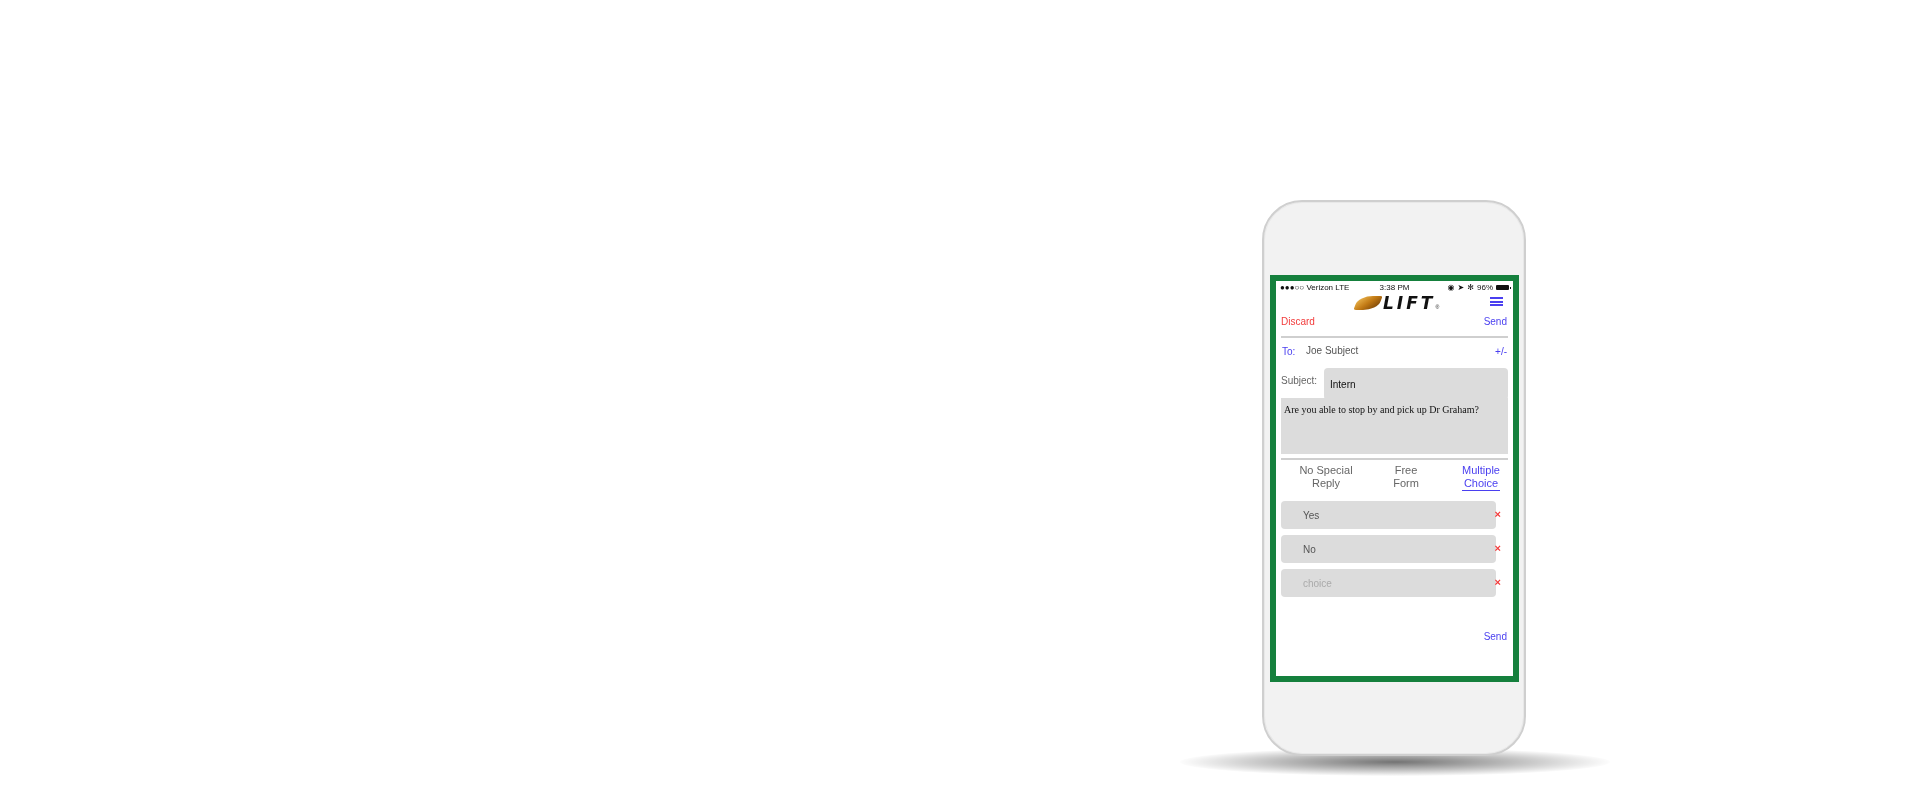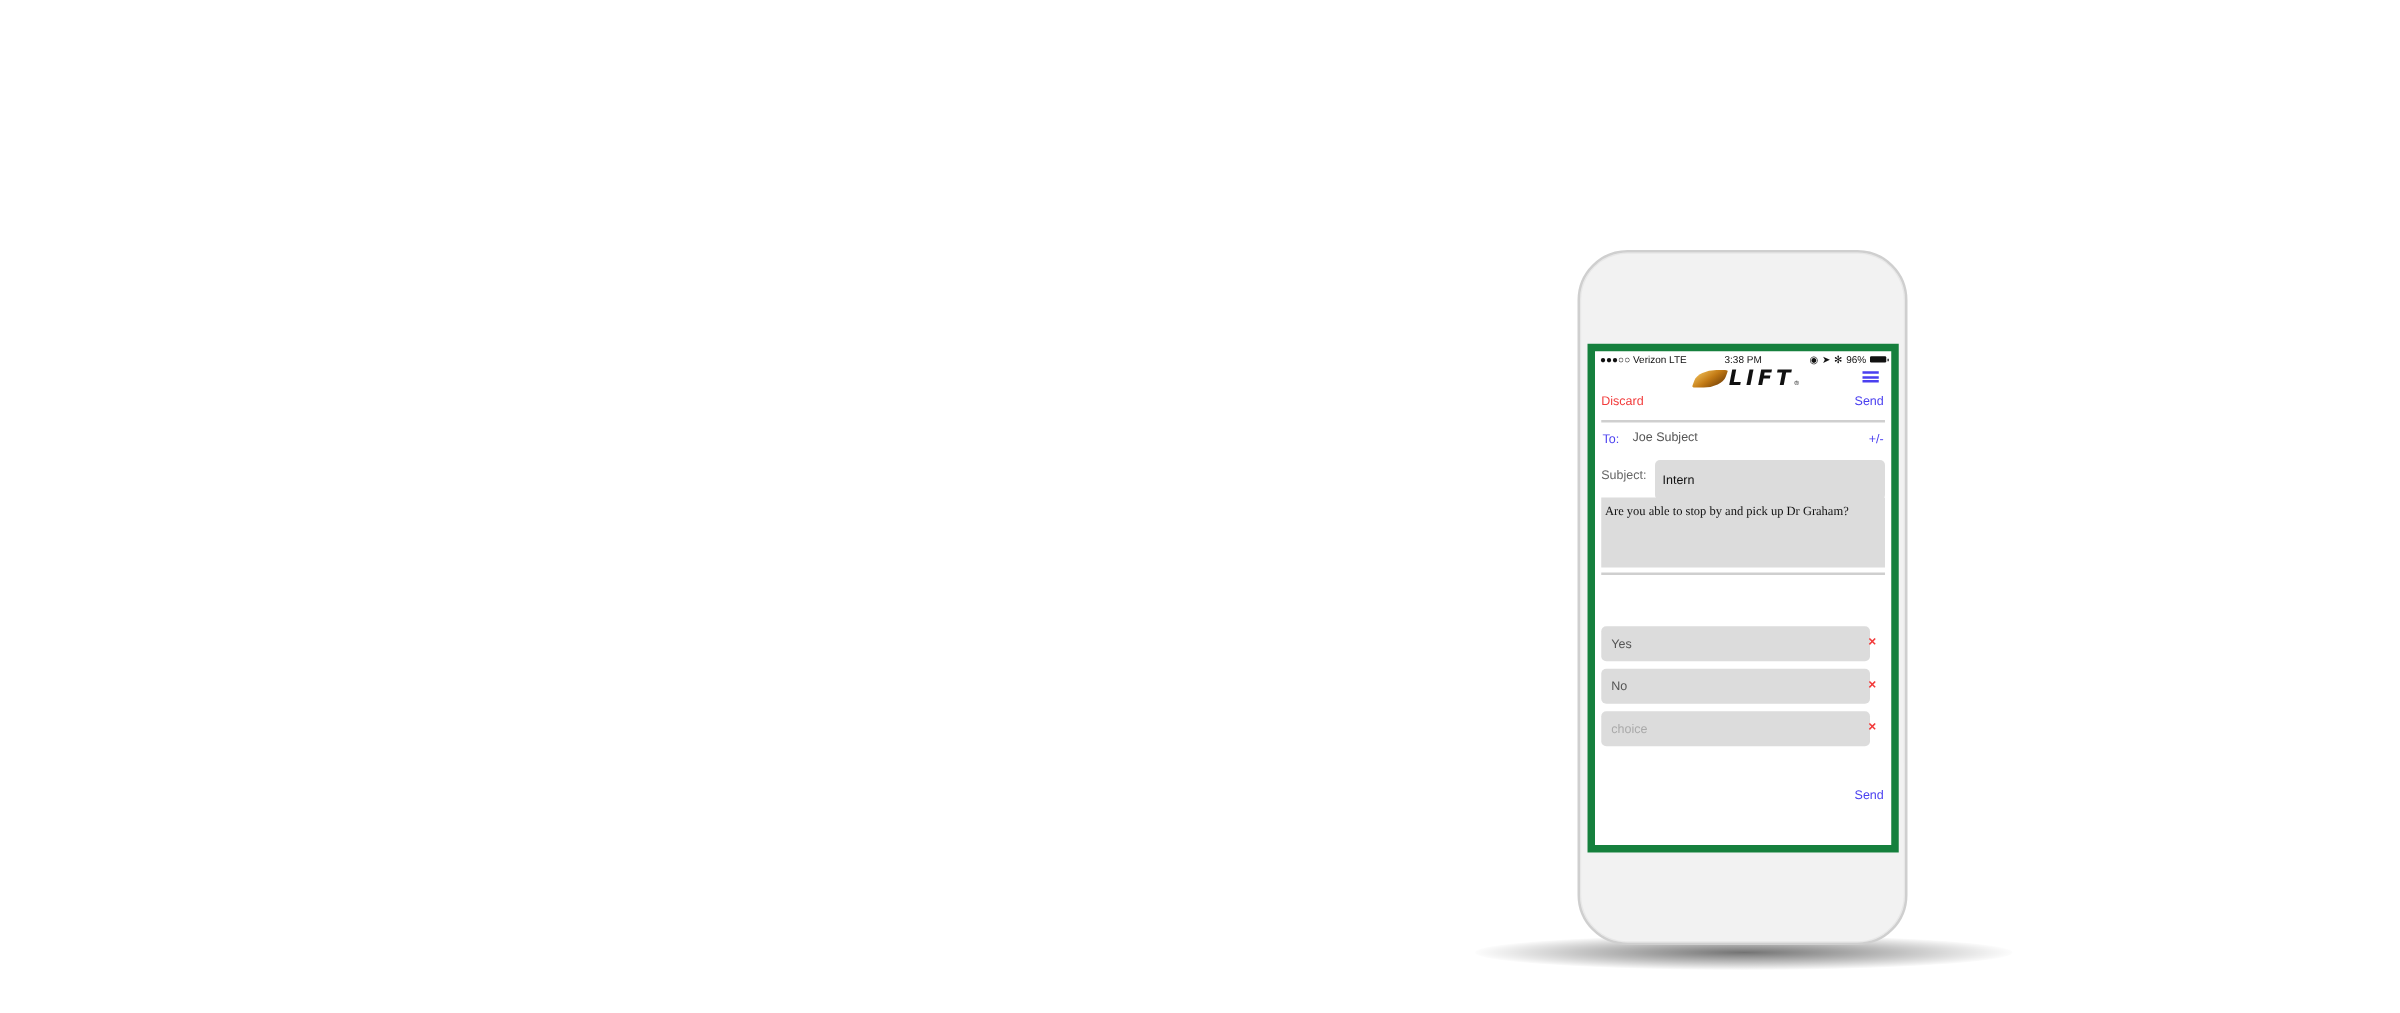--- a/index.html
+++ b/index.html
@@ -39,21 +39,21 @@
                    border-radius:4px; border:none; font-size:10px; padding:16px 6px; box-sizing:border-box; color:#111;
                    font-family:"Liberation Sans", sans-serif; }
   .body-input { position:absolute; left:5px; right:5px; top:117px; height:56px; background:#dcdcdc;
                 border:none; font-size:10px; padding:6px 3px; box-sizing:border-box; color:#111; resize:none;
                 font-family:Liberation Serif, serif; }
   .tabs { position:absolute; left:5px; right:5px; top:183px; height:32px; font-size:11px; }
   .tab { position:absolute; top:0; text-align:center; line-height:13px; color:#666; cursor:pointer; }
   .tab.active { color:#4a3ff0; }
   .tab.active .tab-text { border-bottom:1.5px solid #4a3ff0; display:inline-block; }
   .choice { position:absolute; left:5px; width:215px; height:28px; background:#dcdcdc; border-radius:4px;
-            border:none; font-size:10px; padding:0 8px; box-sizing:border-box; color:#555;
+            border:none; font-size:10px; padding:0 22px; box-sizing:border-box; color:#555;
             font-family:"Liberation Sans", sans-serif; }
   .choice::placeholder { color:#aaa; }
   .remove { position:absolute; right:12px; font-size:11px; color:#f23b3b; cursor:pointer; font-weight:bold; }
   .send-bottom { position:absolute; right:6px; top:350px; font-size:10px; color:#4a3ff0; cursor:pointer; }
 </style>
 </head>
 <body>
 
 <div class="shadow"></div>
 <div class="phone"></div>
@@ -95,20 +95,31 @@
   </div>
 
   <div class="subject-row">
     <span class="subject-label">Subject:</span>
     <input class="subject-input" value="Intern" style="">
   </div>
 
   <textarea class="body-input" style="">Are you able to stop by and pick up Dr Graham?</textarea>
   <div class="divider" style="top:177px;"></div>
 
+  <div class="tabs">
+    <div class="tab" style="left:8px;width:74px;">
+      <span class="tab-text"><span>No Special</span><br><span>Reply</span></span>
+    </div>
+    <div class="tab" style="left:100px;width:50px;">
+      <span class="tab-text"><span>Free</span><br><span>Form</span></span>
+    </div>
+    <div class="tab active" style="left:175px;width:50px;">
+      <span class="tab-text"><span>Multiple</span><br><span>Choice</span></span>
+    </div>
+  </div>
 
   <input class="choice" style="top: 220px;" value="Yes">
   <span class="remove" style="top:227px;">×</span>
 
   <input class="choice" style="top: 254px;" value="No">
   <span class="remove" style="top:261px;">×</span>
 
   <input class="choice" style="top: 288px;" placeholder="choice">
   <span class="remove" style="top:295px;">×</span>
 

